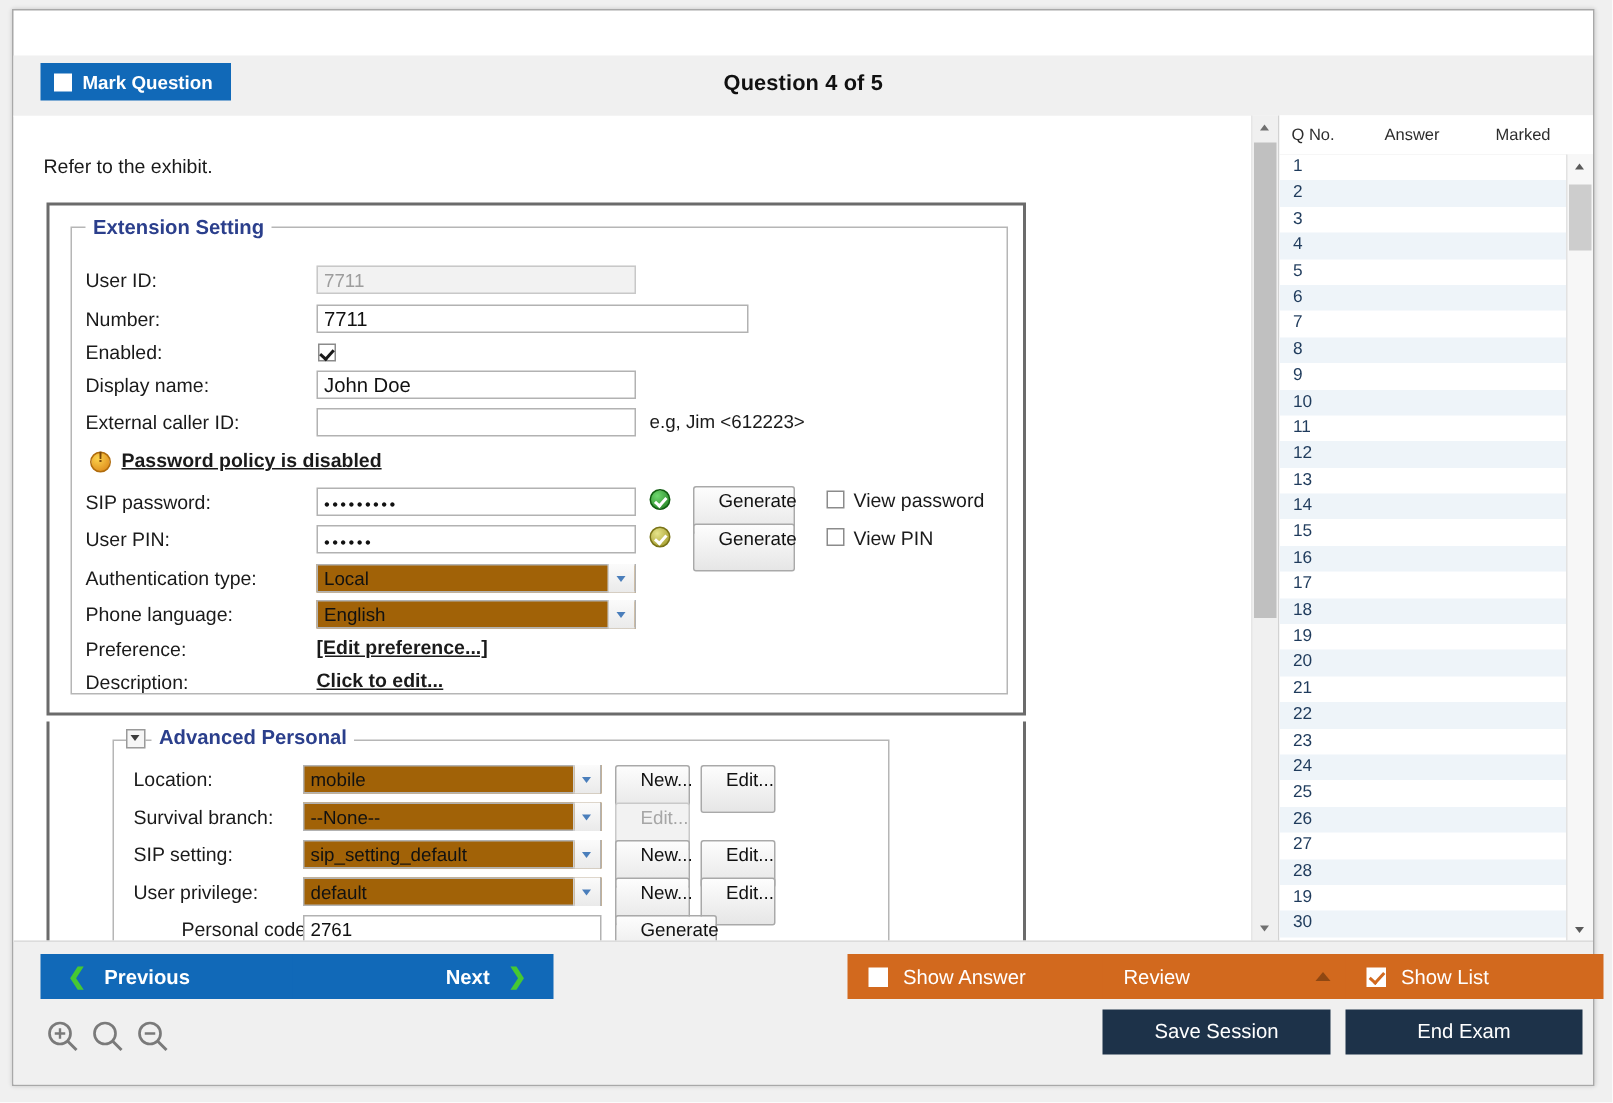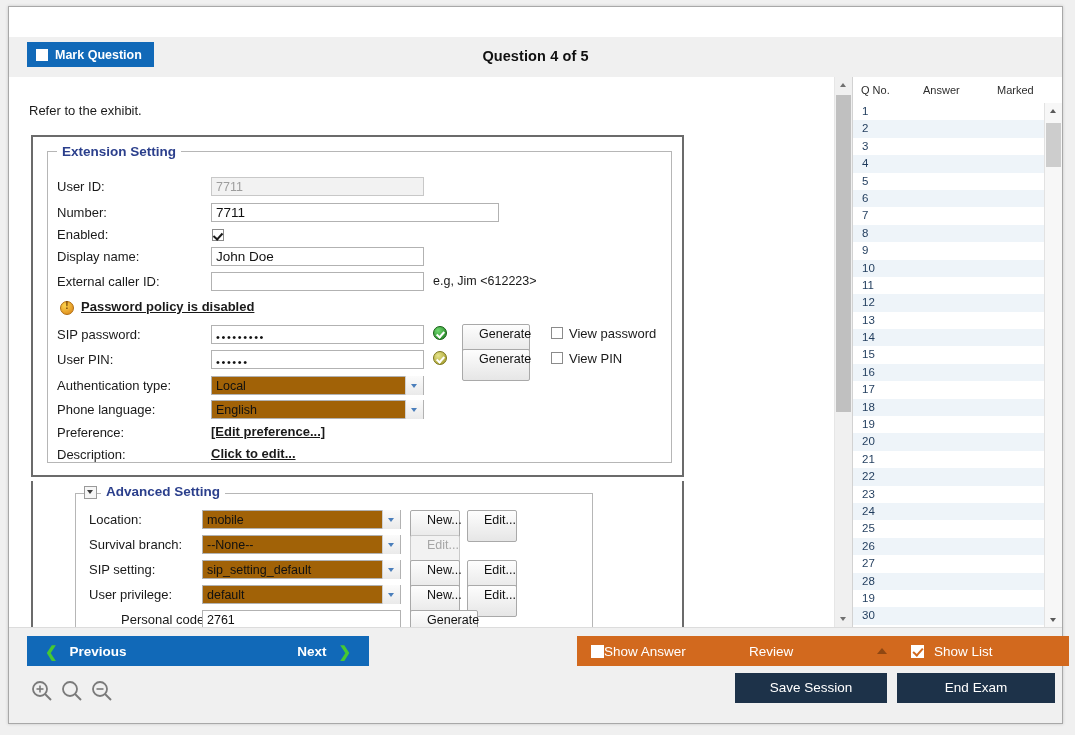--- a/index.html
+++ b/index.html
@@ -287,21 +287,21 @@
       <div class="lbl" style="left:24px;top:288px;">Preference:</div>
       <div class="link" style="left:178px;top:287px;">[Edit preference...]</div>
 
       <div class="lbl" style="left:24px;top:310px;">Description:</div>
       <div class="link" style="left:178px;top:309px;">Click to edit...</div>
     </div>
 
     <div class="exhibit2">
       <div class="grp" style="left:42px;top:12px;width:518px;height:160px;"></div>
       <div class="collapse" style="left:51px;top:5px;transform:rotate(180deg);"></div>
-      <div class="grp-title" style="left:68px;top:3px;">Advanced Setting</div>
+      <div class="grp-title" style="left:68px;top:3px;">Advanced Personal</div>
 
       <div class="lbl" style="left:56px;top:31px;">Location:</div>
       <div class="sel" style="left:169px;top:29px;width:199px;">
         <span>mobile</span>
         <span class="arw"></span>
       </div>
       <div class="btn3d" style="left:377px;top:29px;width:50px;">New...</div>
       <div class="btn3d" style="left:434px;top:29px;width:50px;">Edit...</div>
 
       <div class="lbl" style="left:56px;top:56px;">Survival branch:</div>
@@ -507,21 +507,21 @@
   <div class="footer">
     <div class="navbtn" style="left:18px;width:156px;justify-content:flex-start;padding-left:18px;gap:12px;">
       <span class="chev">❮</span>
       <span>Previous</span>
     </div>
     <div class="navbtn" style="left:186px;width:156px;justify-content:flex-end;padding-right:18px;gap:12px;">
       <span>Next</span>
       <span class="chev">❯</span>
     </div>
 
-    <div class="orng" style="left:556px;width:160px;padding-left:14px;margin-left:12px;">
+    <div class="orng" style="left:556px;width:160px;padding-left:14px;gap:10px;">
       <span class="cb"></span>
       <span>Show Answer</span>
     </div>
     <div class="orng" style="left:726px;width:152px;padding-left:14px;">
       <span>Review</span>
       <span class="upar"></span>
     </div>
     <div class="orng" style="left:888px;width:158px;padding-left:14px;gap:10px;">
       <span class="cb on"></span>
       <span>Show List</span>

